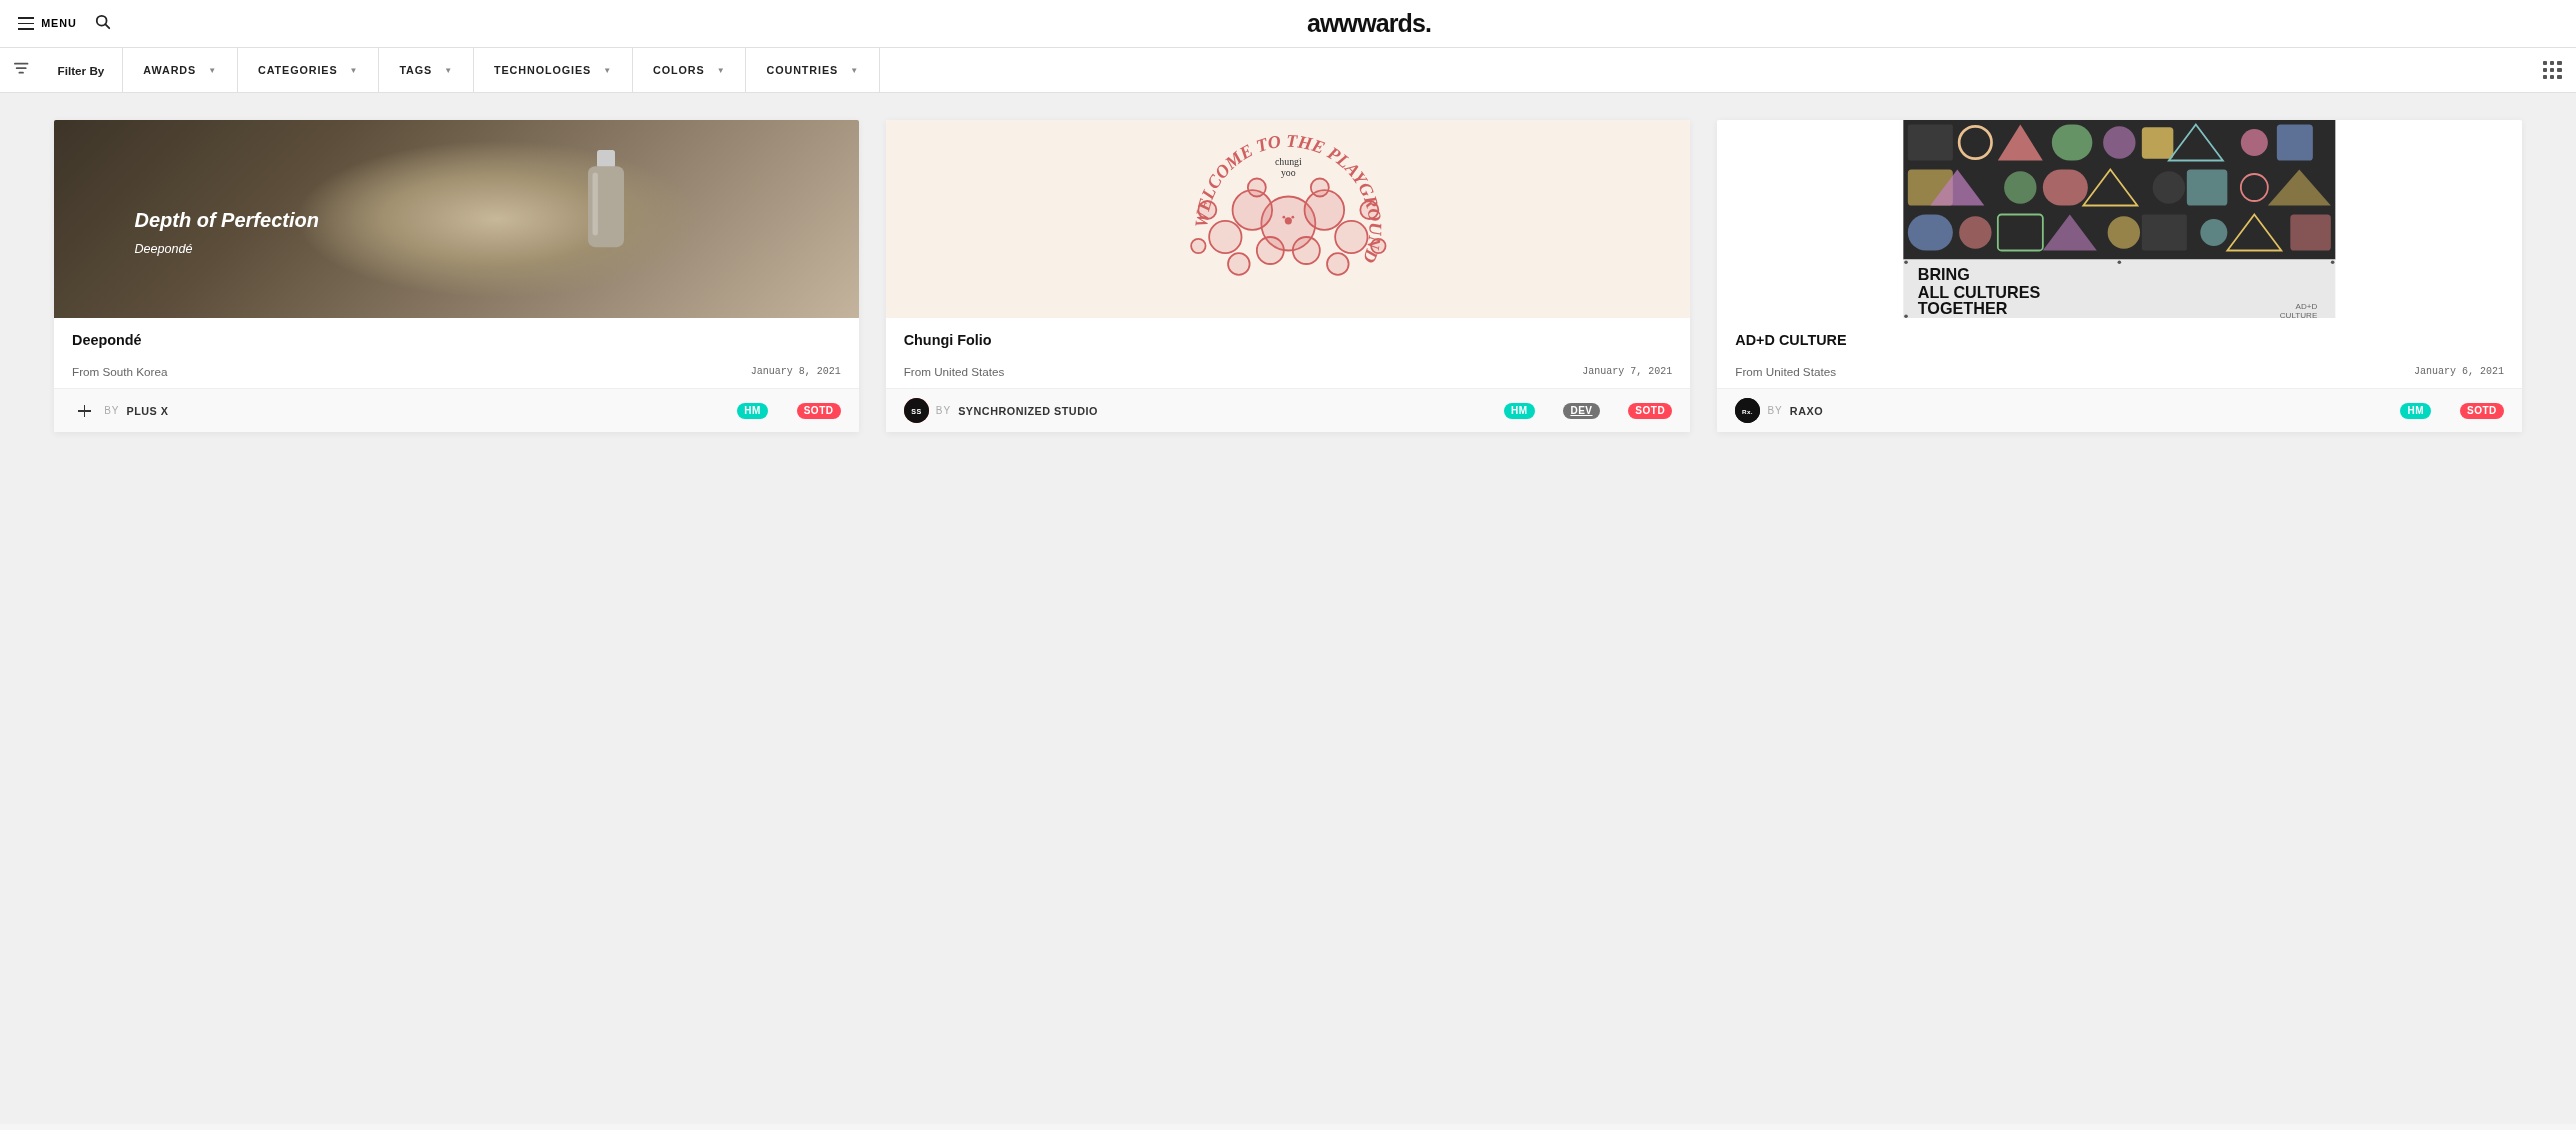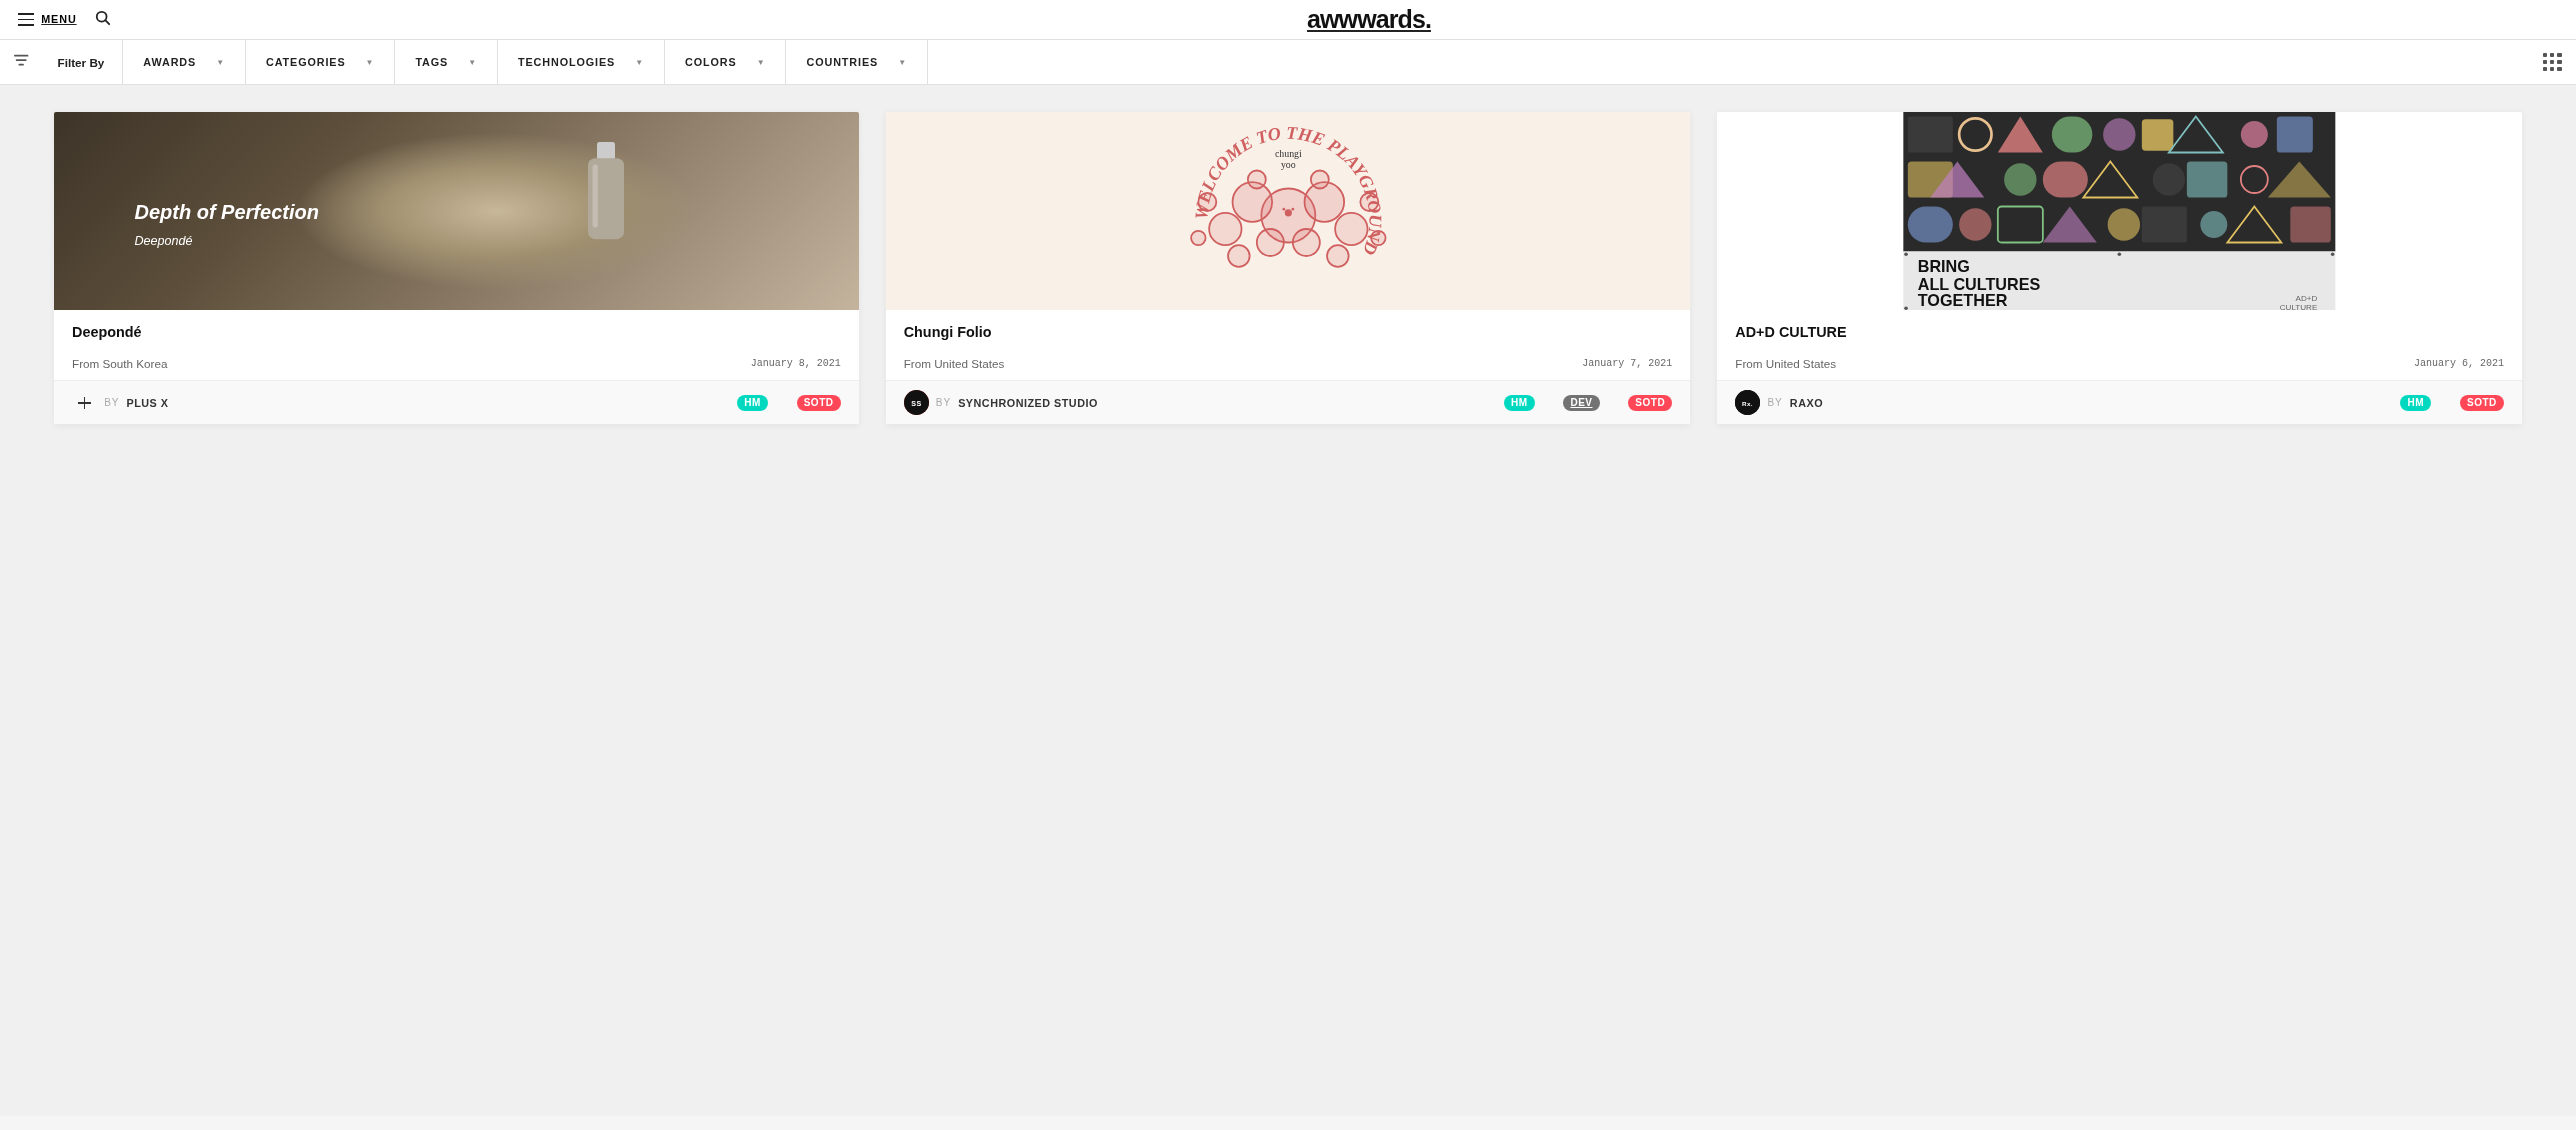--- a/index.html
+++ b/index.html
@@ -4,24 +4,23 @@
   <style>
     * { box-sizing: border-box; margin: 0; padding: 0; }
     body { font-family: 'Arial', sans-serif; background: #f5f5f5; color: #222; }
 
     
     .header {
       display: flex;
       align-items: center;
       background: #fff;
       border-bottom: 0.9px solid #e0e0e0;
-      height: 40px;
+      height: 48px;
       padding: 0 18px;
       position: relative;
-      text-decoration: underline;
     }
     .header-left {
       display: flex;
       align-items: center;
       gap: 18px;
       width: 162px;
     }
     .menu-btn {
       display: flex;
       align-items: center;
@@ -120,21 +119,21 @@
     }
     .filter-item {
       font-size: 10.8px;
       font-weight: 700;
       letter-spacing: 0.9px;
       color: #222;
       padding: 0 20px;
       height: 45px;
       display: flex;
       align-items: center;
-      gap: 20px;
+      gap: 12px;
       cursor: pointer;
       border-right: 0.9px solid #e0e0e0;
       background: none;
       border-top: none;
       border-bottom: none;
       border-left: none;
       border-right: 0.9px solid #e0e0e0;
       text-transform: uppercase;
     }
     .caret {

